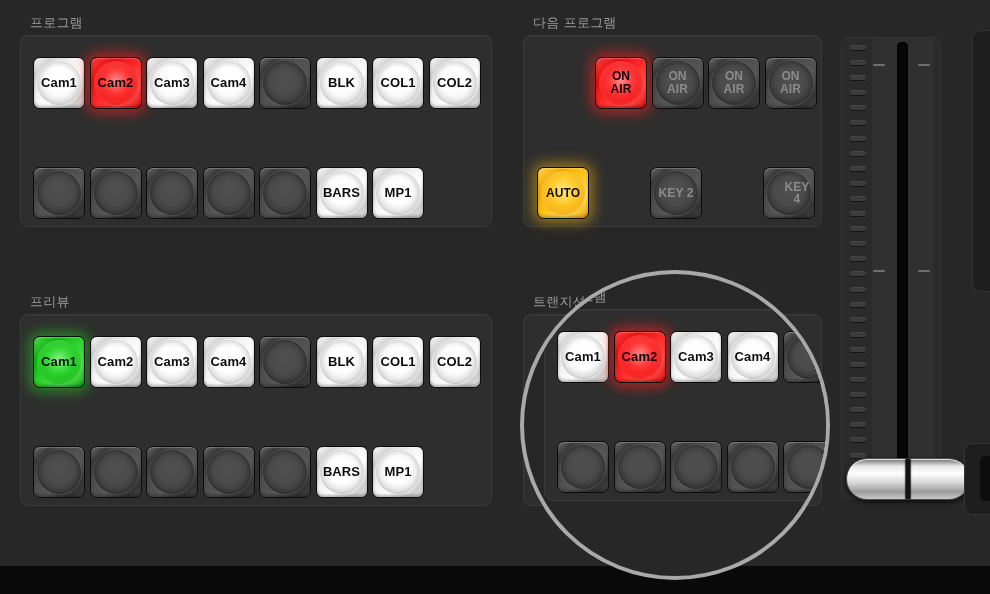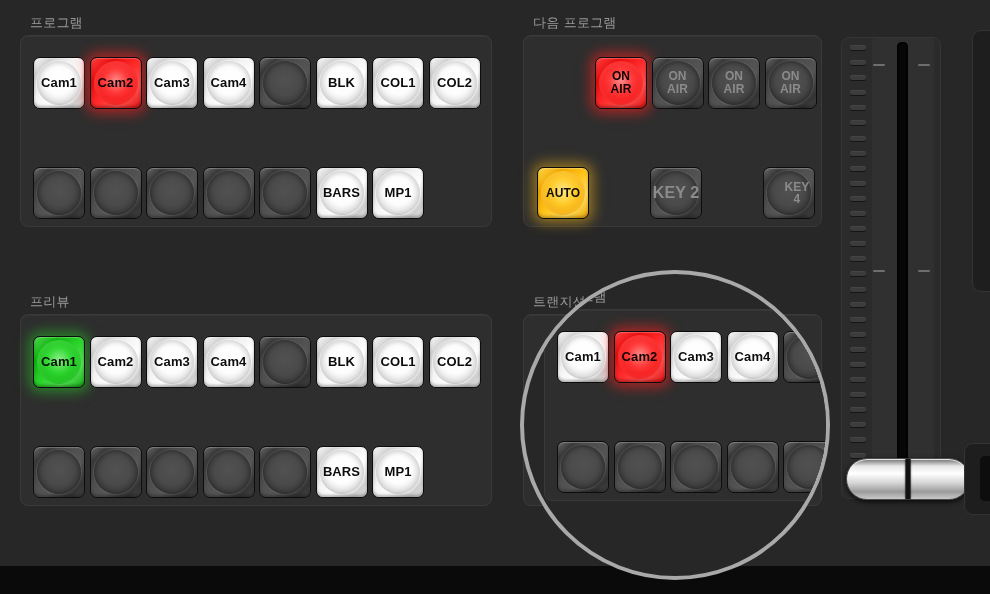--- a/index.html
+++ b/index.html
@@ -466,21 +466,21 @@
     </div>
     <div class="btn two-line dark" style="left: 764.5px; top: 57px;">
       <span class="lbl">
         <div>ON</div>
         <div>AIR</div>
       </span>
     </div>
     <div class="btn amber" style="left: 537px; top: 167px; font-size: 12px;">
       <span class="lbl">AUTO</span>
     </div>
-    <div class="btn dark" style="left: 650px; top: 167px; font-size: 16px;">
+    <div class="btn dark" style="left: 650px; top: 167px; font-size: 12px;">
       <span class="lbl">KEY 2</span>
     </div>
     <div class="btn dark" style="left: 763px; top: 167px; font-size: 12px; padding-left: 16px;">
       <span class="lbl">KEY 4</span>
     </div>
   </div>
 
 <div id="magnifier">
   <div class="mag-stage" id="mag-stage">
       <div id="app-clone">

